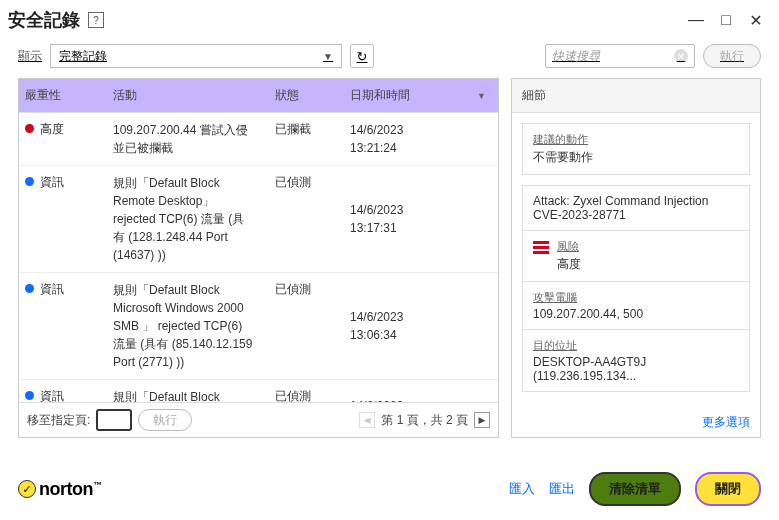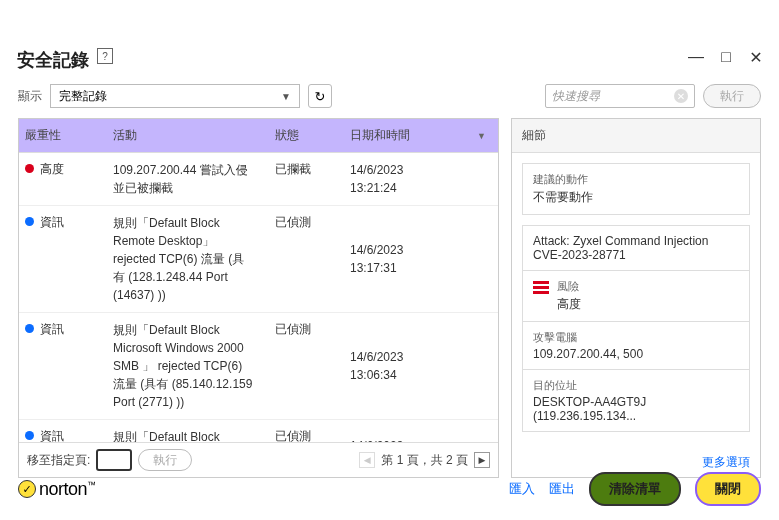--- a/index.html
+++ b/index.html
@@ -1,27 +1,27 @@
 <!DOCTYPE html>
 <html><head>
 <meta charset="utf-8">
 <style>
 * { box-sizing: border-box; margin: 0; padding: 0; font-family: "Microsoft JhengHei", "PingFang TC", Arial, sans-serif; }
 body { background: #fff; width: 779px; height: 520px; overflow: hidden; position: relative; }
 
-.titlebar { display: flex; padding: 8px 14px 6px 17px; margin-top: 40px; }
+.titlebar { display: flex; align-items: center; padding: 8px 14px 6px 8px; }
 .titlebar h1 { font-size: 18px; font-weight: 600; color: #222; }
 .help-icon { margin-left: 8px; width: 16px; height: 16px; border: 1px solid #666; display: inline-flex; align-items: center; justify-content: center; font-size: 10px; color: #555; cursor: pointer; }
 .win-controls { margin-left: auto; display: flex; gap: 12px; font-size: 16px; color: #333; }
 .win-controls span { cursor: pointer; width: 18px; text-align: center; }
 
-.toolbar { display: flex; align-items: center; padding: 6px 18px 10px 18px; gap: 8px; }
+.toolbar { display: flex; align-items: center; padding: 6px 18px 10px 18px; gap: 8px; text-decoration: underline; }
 .toolbar-left { display: flex; align-items: center; gap: 8px; }
 .toolbar-label { font-size: 12px; color: #555; }
-.dropdown { position: relative; width: 250px; height: 24px; border: 1px solid #bbb; background: #fff; display: flex; align-items: center; padding: 0 8px; font-size: 12px; cursor: pointer; }
+.dropdown { position: relative; width: 292px; height: 24px; border: 1px solid #bbb; background: #fff; display: flex; align-items: center; padding: 0 8px; font-size: 12px; cursor: pointer; }
 .dropdown .chev { margin-left: auto; font-size: 10px; color: #555; }
 .refresh-btn { width: 24px; height: 24px; border: 1px solid #bbb; border-radius: 3px; display: flex; align-items: center; justify-content: center; font-size: 13px; cursor: pointer; background: #fff; }
 .toolbar-right { margin-left: auto; display: flex; align-items: center; gap: 8px; }
 .search-box { width: 150px; height: 24px; border: 1px solid #bbb; border-radius: 2px; display: flex; align-items: center; padding: 0 6px; font-size: 12px; color: #999; font-style: italic; }
 .search-box .clear { margin-left: auto; width: 14px; height: 14px; border-radius: 50%; background: #ddd; color: #fff; font-size: 10px; display: flex; align-items: center; justify-content: center; font-style: normal; }
 .exec-btn { height: 24px; padding: 0 16px; border: 1px solid #bbb; border-radius: 12px; background: #f5f5f5; color: #aaa; font-size: 12px; }
 
 .main { display: flex; gap: 12px; padding: 0 18px; height: 360px; }
 
 .left-panel { flex: 1; border: 1px solid #ccc; display: flex; flex-direction: column; }
@@ -47,34 +47,34 @@
 .exec-btn2 { height: 22px; padding: 0 14px; border: 1px solid #bbb; border-radius: 12px; background: #fff; color: #aaa; font-size: 12px; }
 .spacer { flex: 1; }
 .page-nav { display: flex; align-items: center; gap: 6px; }
 .nav-btn { width: 16px; height: 16px; border: 1px solid #999; display: flex; align-items: center; justify-content: center; font-size: 9px; cursor: pointer; }
 .nav-btn.disabled { color: #ccc; border-color: #ddd; }
 
 .right-panel { width: 250px; border: 1px solid #ccc; display: flex; flex-direction: column; }
 .detail-head { background: #f5f5f5; padding: 8px 10px; font-size: 12px; color: #444; border-bottom: 1px solid #ddd; }
 .detail-body { flex: 1; overflow-y: auto; padding: 10px; display: flex; flex-direction: column; gap: 10px; }
 .card { border: 1px solid #ddd; padding: 8px 10px; }
-.card-label { font-size: 11px; color: #666; margin-bottom: 2px; }
+.card-label { font-size: 11px; color: #666; margin-bottom: 2px; text-decoration: underline; }
 .card-value { font-size: 12px; color: #333; }
 .card-value.strong { font-weight: 400; }
 .sep { height: 1px; background: #ddd; margin: 8px -10px; }
 .risk-row { display: flex; align-items: flex-start; gap: 8px; }
 .risk-bars { width: 16px; display: flex; flex-direction: column; gap: 2px; margin-top: 2px; }
 .risk-bars span { height: 3px; background: #d9001b; }
 .detail-foot { text-align: right; padding: 6px 10px; }
 .more-link { color: #0b6cff; font-size: 12px; cursor: pointer; }
 
 .footer { position: absolute; bottom: 0; left: 0; right: 0; display: flex; align-items: center; padding: 10px 18px 14px 18px; }
 .logo { display: flex; align-items: center; gap: 3px; }
 .logo-circle { width: 18px; height: 18px; border-radius: 50%; background: #ffe13a; border: 1px solid #333; display: flex; align-items: center; justify-content: center; font-size: 11px; }
-.logo-text { font-size: 18px; font-weight: 400; letter-spacing: -0.5px; }
+.logo-text { font-size: 18px; font-weight: 700; letter-spacing: -0.5px; }
 .logo-tm { font-size: 9px; vertical-align: super; }
 .footer-right { margin-left: auto; display: flex; align-items: center; gap: 14px; }
 .link { color: #0b6cff; font-size: 13px; cursor: pointer; }
 .pill-btn { padding: 6px 18px; border-radius: 16px; font-size: 13px; cursor: pointer; font-weight: 600; }
 .pill-outline { background: #4d7c0f; border: 2px solid #333; color: #222; }
 .pill-yellow { background: #ffe13a; border: 2px solid #8b5cf6; color: #222; }
 
 ::-webkit-scrollbar { width: 10px; }
 ::-webkit-scrollbar-track { background: #f1f1f1; }
 ::-webkit-scrollbar-thumb { background: #c9c9c9; }

